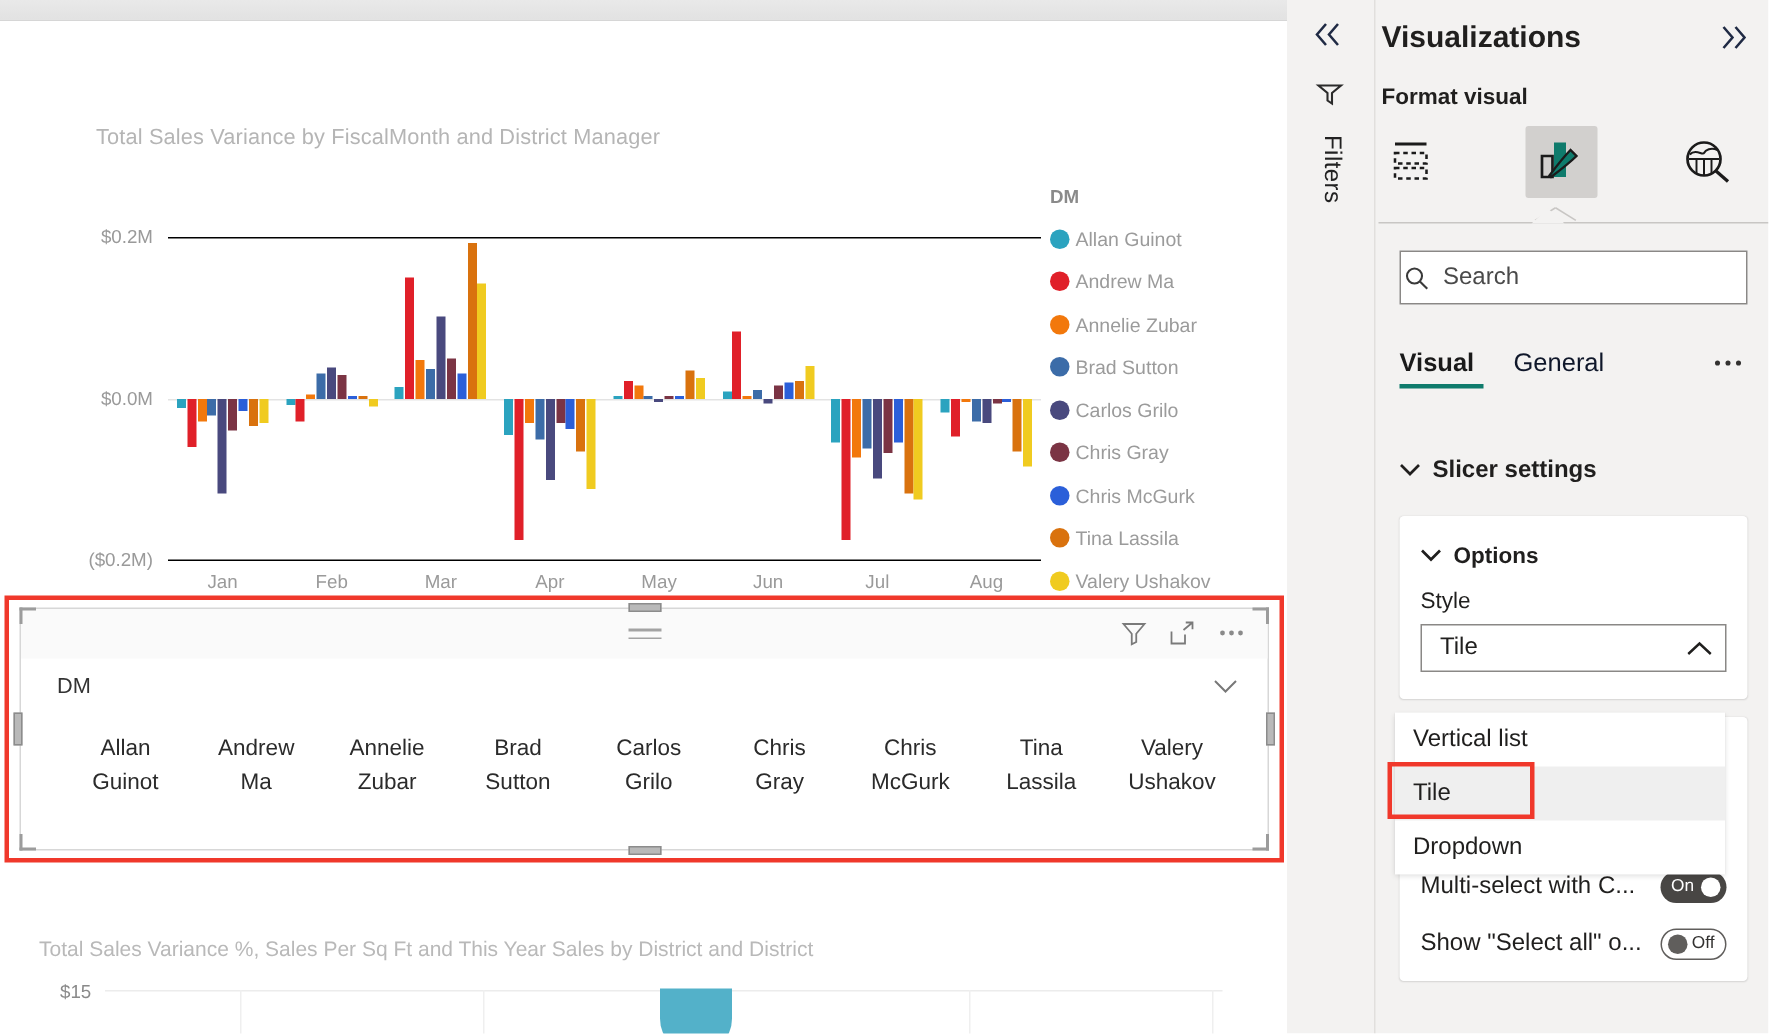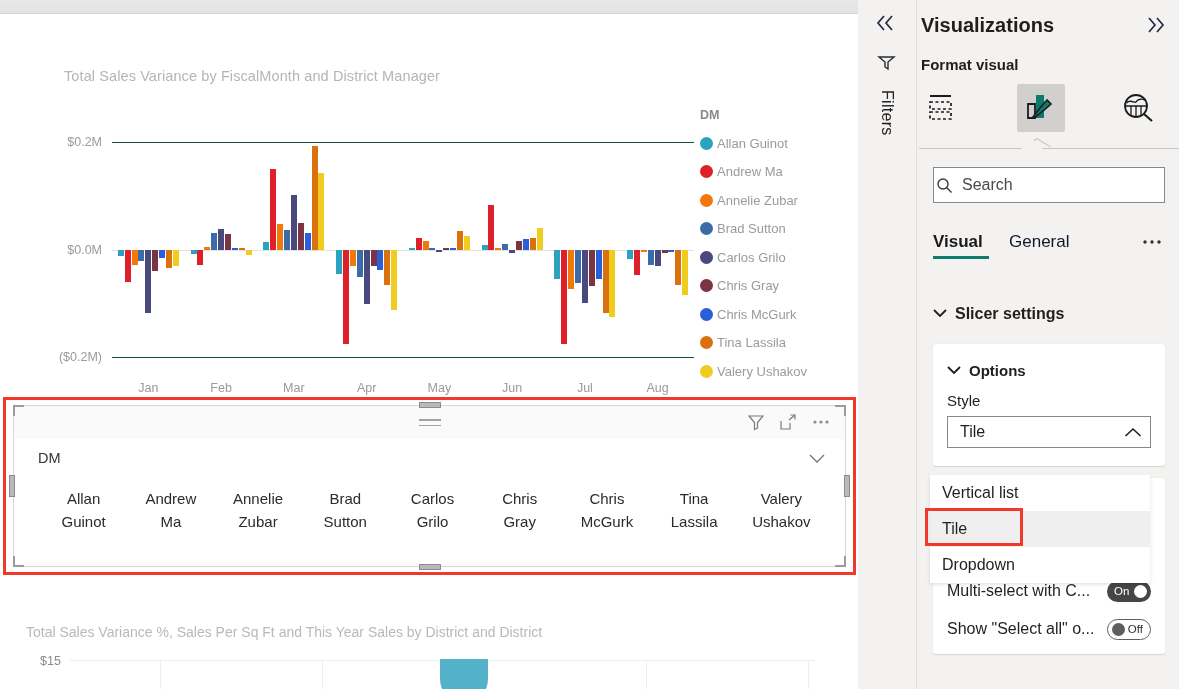--- a/index.html
+++ b/index.html
@@ -15,34 +15,34 @@
   .top-strip {
     position: absolute; left: 0; top: 0; width: 858px; height: 14px;
     background: linear-gradient(to bottom, #e9e9e9, #e2e2e2);
     border-bottom: 1px solid #d6d6d6;
   }
 
   
   .canvas { position: absolute; left: 0; top: 14px; width: 858px; height: 675px; background: #fff; }
 
   
-  .chart-card { position: absolute; left: 0; top: 0; width: 858px; height: 380px; }
+  .chart-card { position: absolute; left: 0; top: 16px; width: 858px; height: 380px; }
   .chart-title {
     position: absolute; left: 64px; top: 54px;
     font-size: 14.5px; color: #b5b5b5; letter-spacing: .1px; white-space: nowrap;
   }
   .plot { position: absolute; left: 112px; top: 128px; width: 582px; height: 215px; }
-  .gridline { position: absolute; left: 0; width: 100%; height: 1px; background: #14532d; }
+  .gridline { position: absolute; left: 0; width: 100%; height: 1px; background: #000000; }
   .gridline.zero { background: #e3e3e3; }
   .ytick {
     position: absolute; right: 100%; margin-right: 10px;
     font-size: 12.5px; color: #9a9a9a; white-space: nowrap; transform: translateY(-50%);
   }
   .xtick {
-    position: absolute; top: 100%; margin-top: 24px;
+    position: absolute; top: 100%; margin-top: 8px;
     font-size: 12.5px; color: #9a9a9a; transform: translateX(-50%); white-space: nowrap;
   }
   .bargroup { position: absolute; top: 0; height: 100%; }
   .bar { position: absolute; bottom: 50%; width: 6px; }
 
   
   .legend { position: absolute; left: 700px; top: 94px; }
   .legend-title { font-size: 12.5px; color: #8a8a8a; font-weight: 700; margin-bottom: 7px; }
   .legend-item { display: flex; align-items: center; height: 28.5px; }
   .legend-dot { width: 13px; height: 13px; border-radius: 50%; flex: none; }

